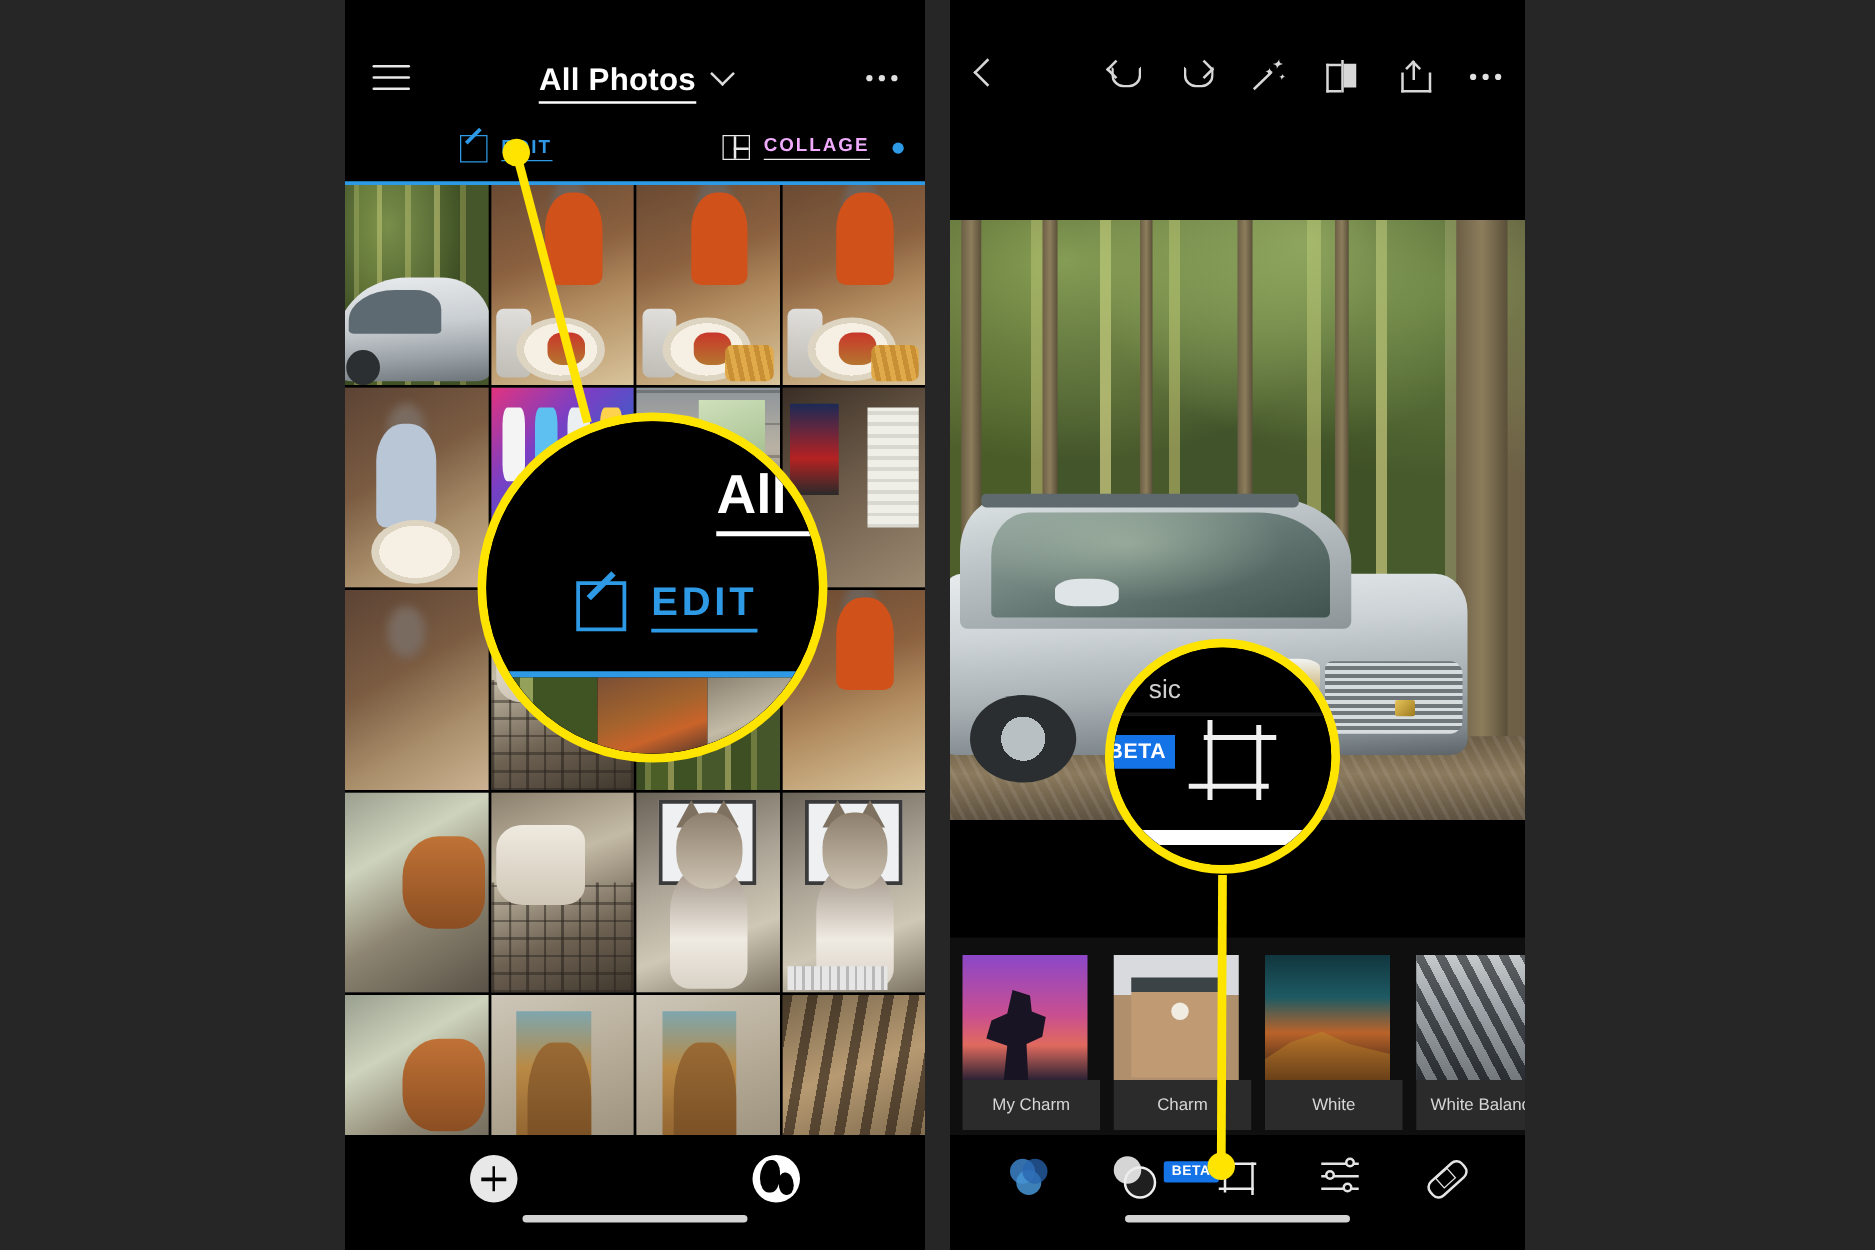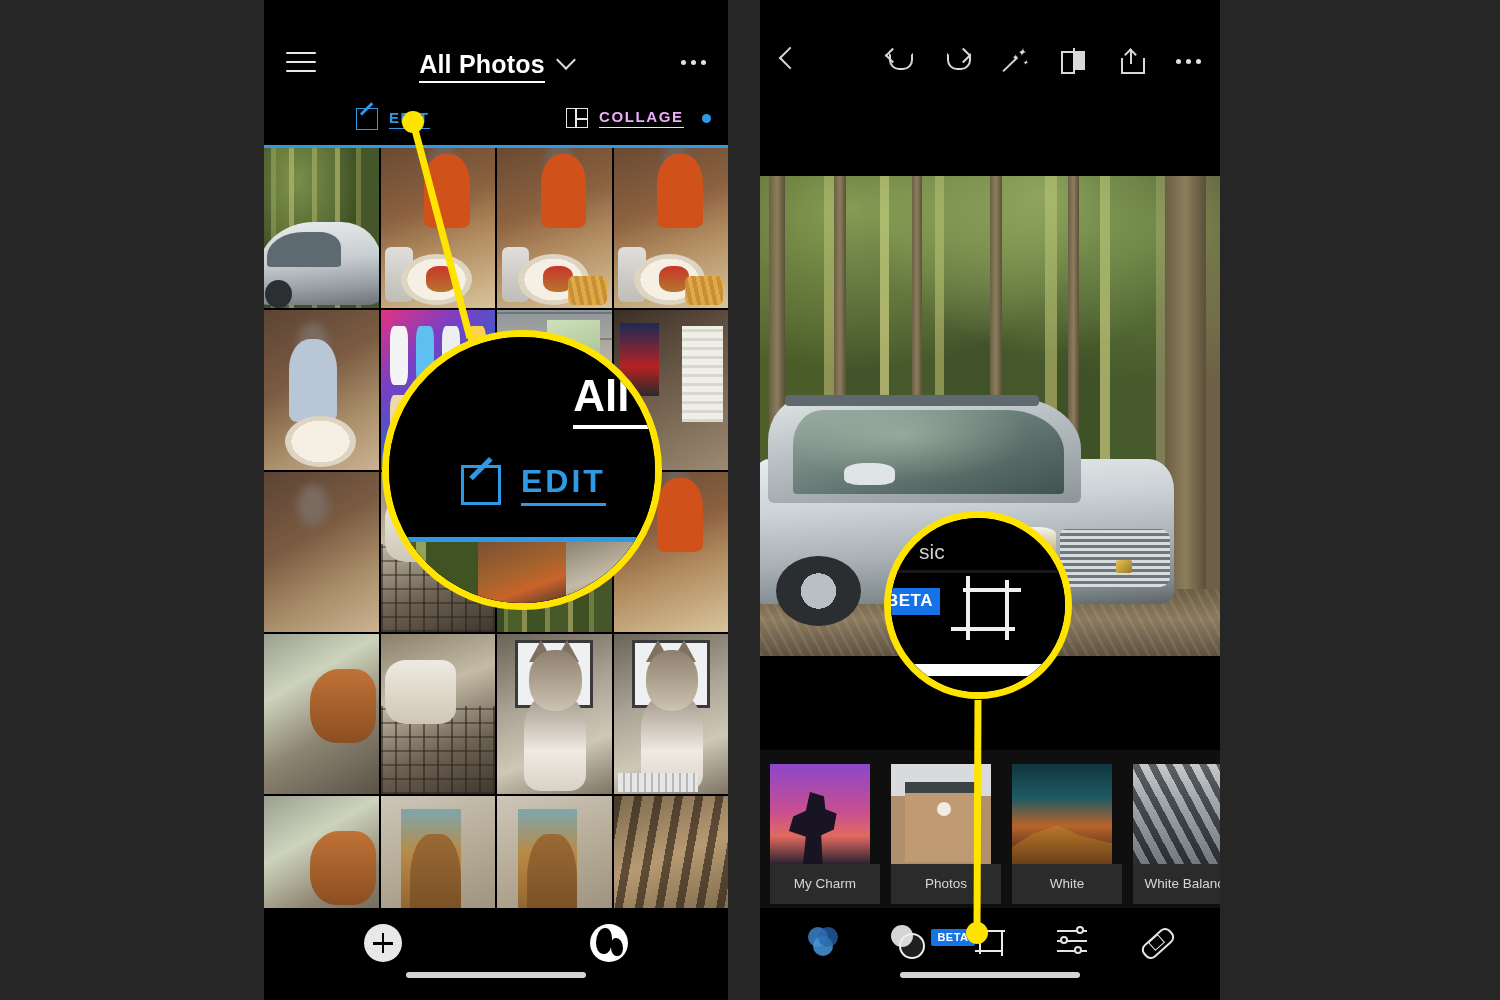--- a/index.html
+++ b/index.html
@@ -9,21 +9,21 @@
     font-family: "Liberation Sans", sans-serif;
     overflow: hidden;
   }
   .stage { position: relative; width: 1500px; height: 1000px; background: #262626; }
 
   
   .phone {
     position: absolute; top: 0; height: 1000px;
     background: #000; overflow: hidden;
   }
-  #phone-left  { left: 264px; width: 464px; }
+  #phone-left  { left: 276px; width: 464px; }
   #phone-right { left: 760px; width: 460px; }
 
   
   .lib-topbar {
     position: relative; height: 100px; background: #000;
   }
   .hamburger {
     position: absolute; left: 22px; top: 52px; width: 30px; height: 22px;
   }
   .hamburger i {
@@ -639,21 +639,21 @@
 
     <div class="presets">
       <div class="pcard">
         <div class="pthumb mylooks"></div>
         <div class="plabel">My Charm</div>
       </div>
       <div class="pcard">
         <div class="pthumb basic">
             <i></i>
           </div>
-        <div class="plabel">Photos</div>
+        <div class="plabel">Charm</div>
       </div>
       <div class="pcard">
         <div class="pthumb charm"></div>
         <div class="plabel">White</div>
       </div>
       <div class="pcard">
         <div class="pthumb wb"></div>
         <div class="plabel">White Balance</div>
       </div>
     </div>

